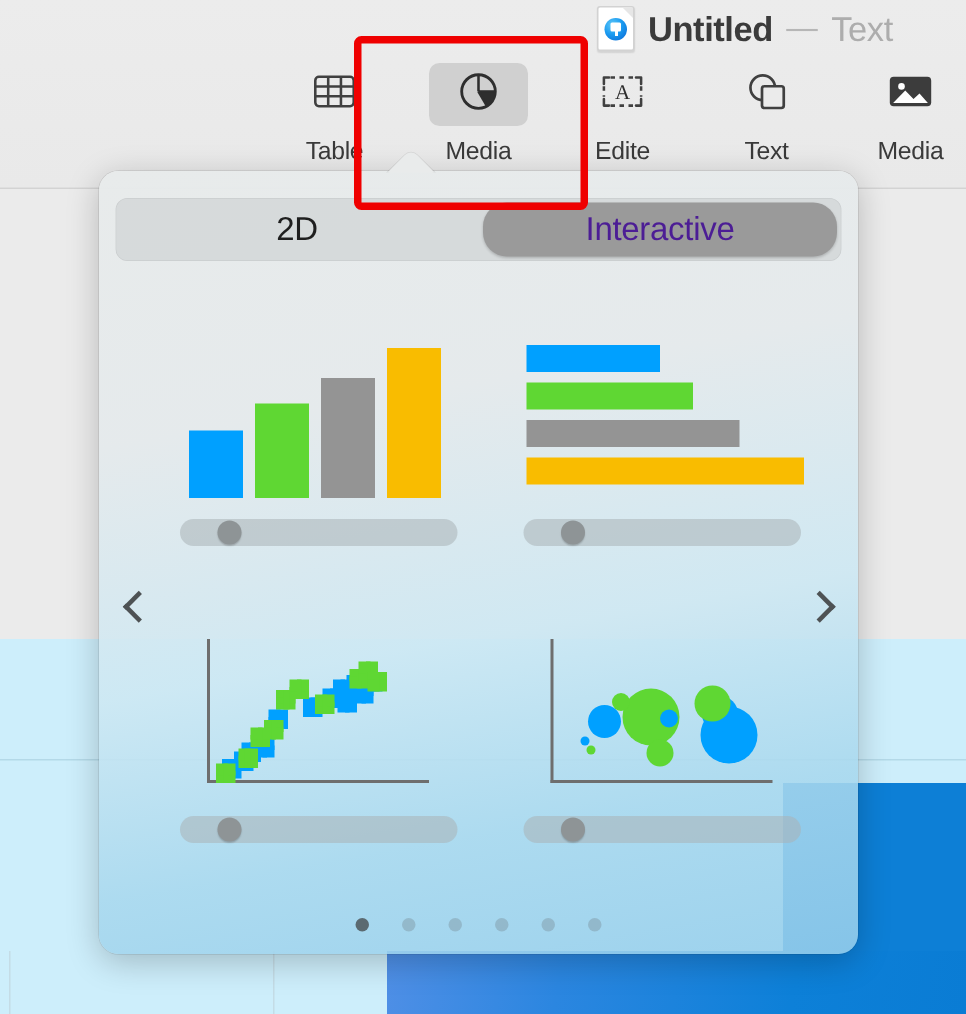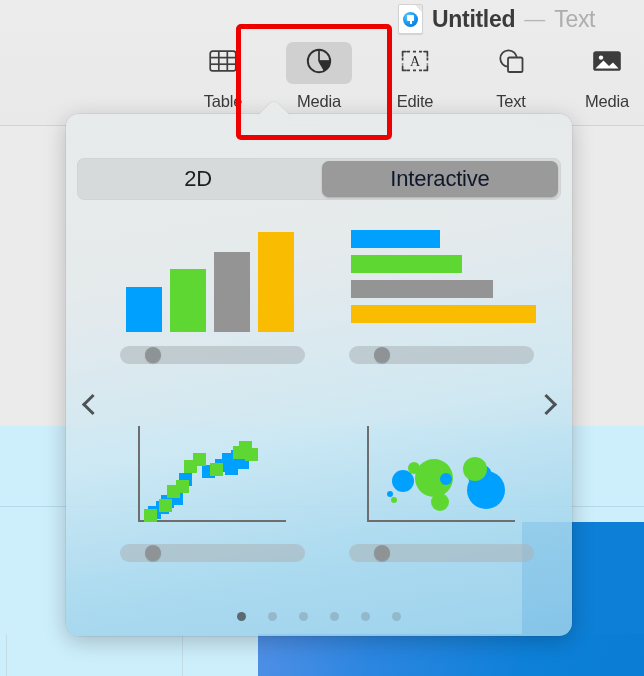--- a/index.html
+++ b/index.html
@@ -126,40 +126,41 @@
   .popover-arrow::after {
     content: ""; position: absolute; left: 6px; top: 5px;
     width: 28px; height: 28px; background: #e9ebeb;
     border-radius: 6px;
     transform: rotate(45deg);
     box-shadow: 0 0 0 .5px rgba(0,0,0,.08);
   }
 
   
   .segmented {
-    position: absolute; left: 11px; top: 44px;
+    position: absolute; left: 11px; top: 18px;
     width: 484px; height: 42px;
     background: rgba(203,206,208,0.60);
     border-radius: 8px;
     display: flex; align-items: center;
     box-shadow: inset 0 0 0 .5px rgba(0,0,0,.06);
   }
   .seg {
     flex: 1; height: 36px; margin: 0 3px;
     display: flex; align-items: center; justify-content: center;
     font-size: 22px; color: #1f1f1f; letter-spacing: -.2px;
     border-radius: 7px; position: relative;
   }
   .seg.divider::before {
     content: ""; position: absolute; left: -3px; top: 7px;
     width: 1px; height: 22px; background: rgba(0,0,0,.14);
   }
   .seg.active {
-    background: #9a9a9a; color: #0f172a;
+    background: #9a9a9a; color: #4c1d95;
     box-shadow: 0 1px 2px rgba(0,0,0,.20);
+    border-radius: 16px;
   }
 
   
   .chart-grid {
     position: absolute; left: 0; top: 96px; width: 506px; height: 380px;
   }
   .chart-cell {
     position: absolute; width: 185px; height: 155px;
   }
   .cell-00 { left: 54px;  top: 16px; }

